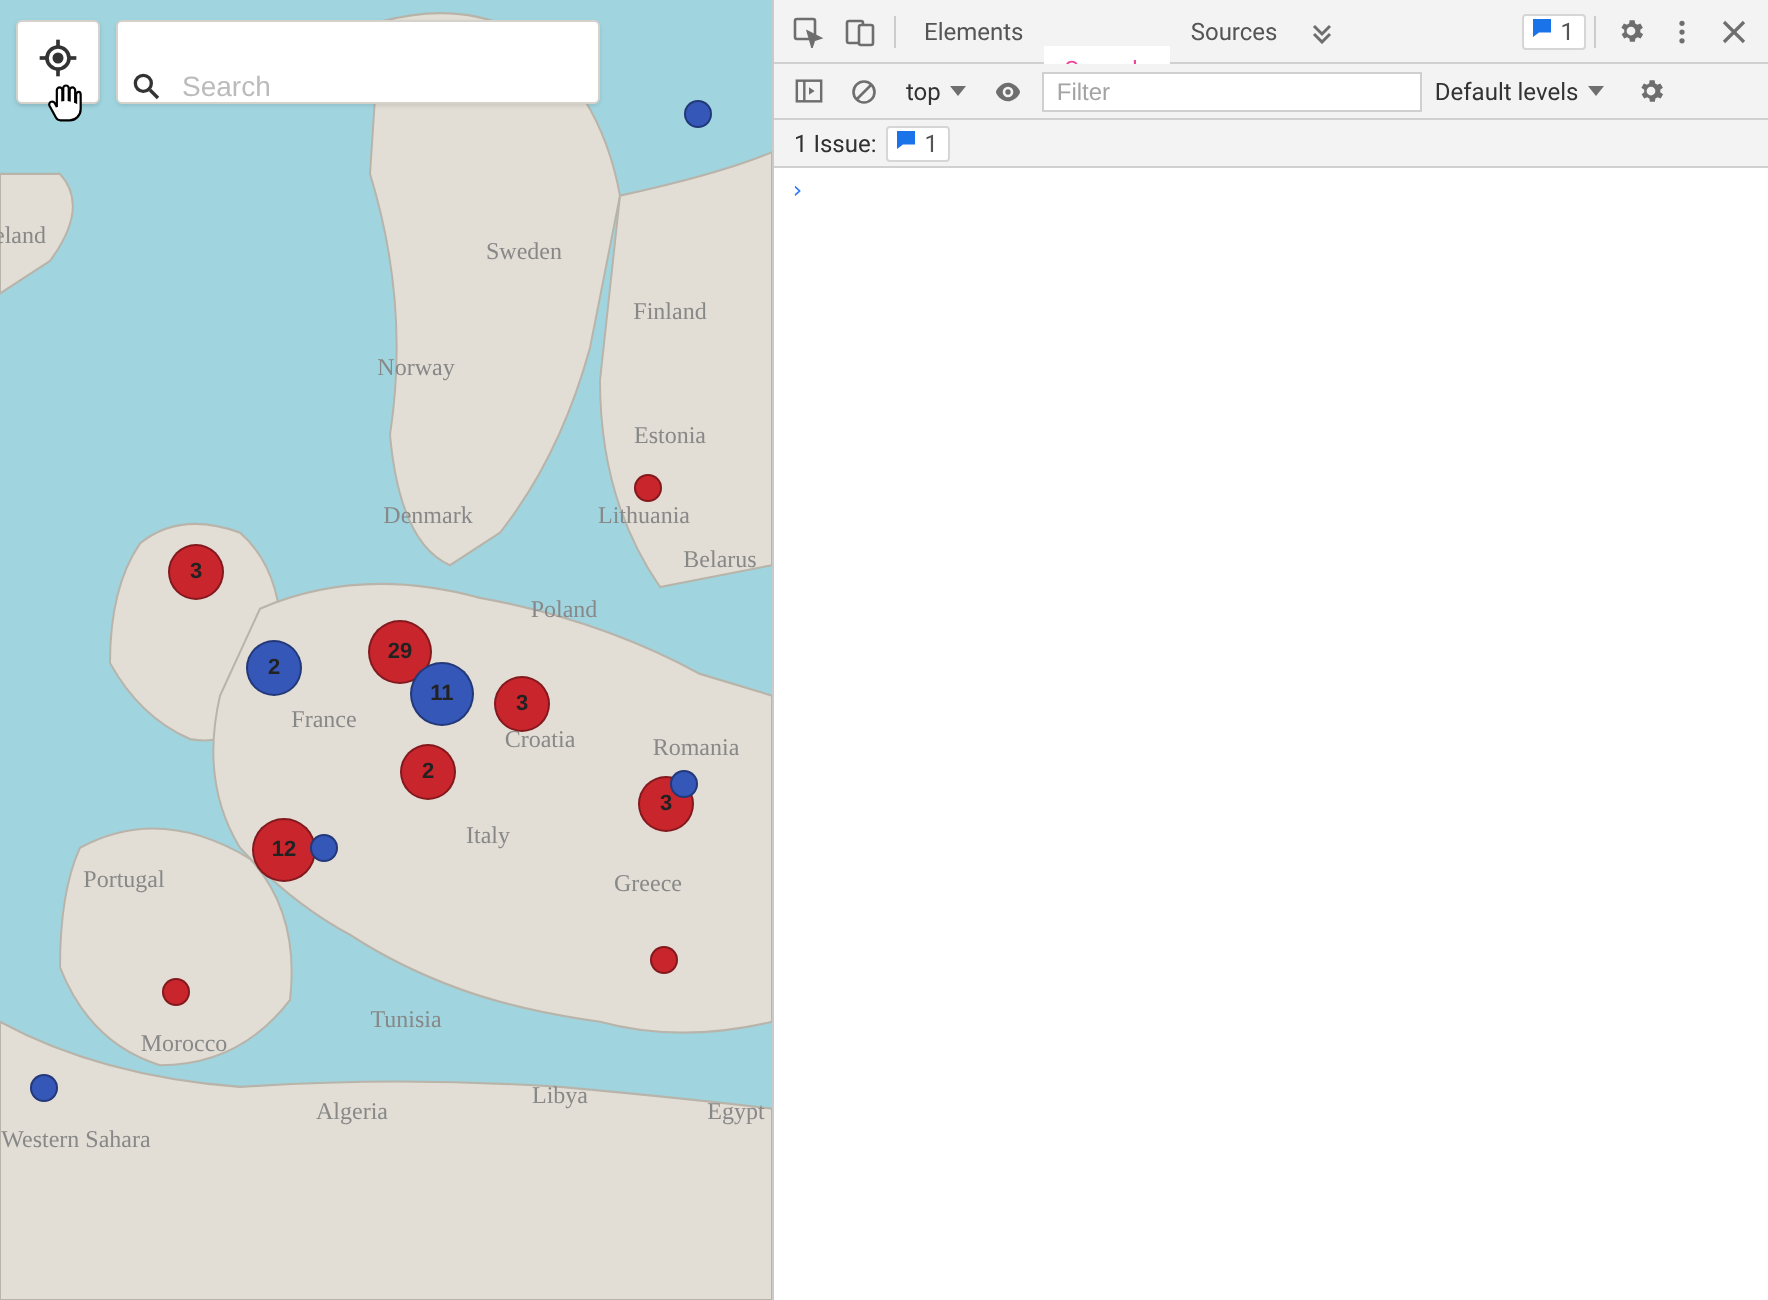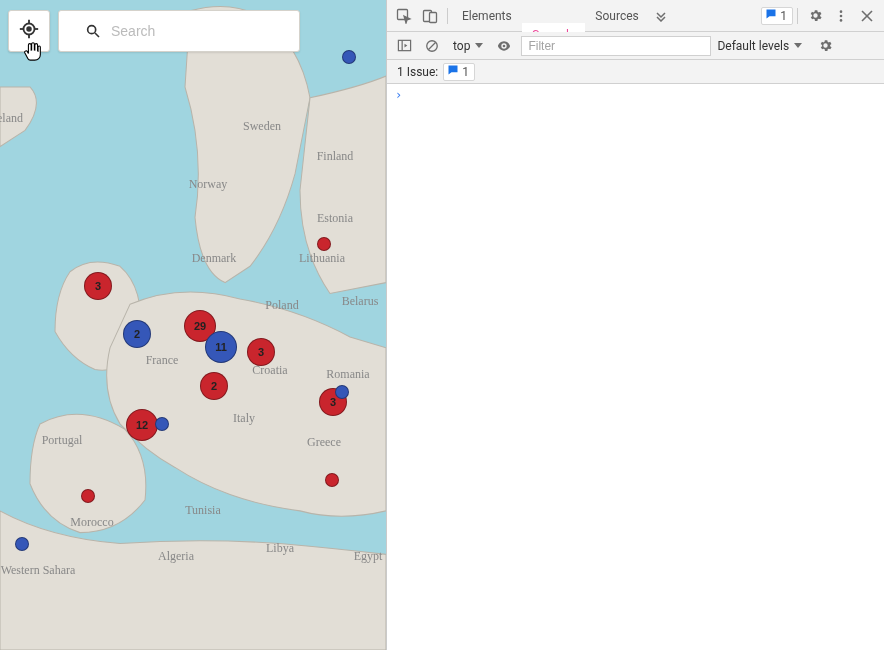--- a/index.html
+++ b/index.html
@@ -87,22 +87,22 @@
     position: absolute;
     left: 58px;
     top: 10px;
     right: 86px;
     height: 42px;
     width: 242px;
     background: #fff;
     border: 1px solid #d5d2cb;
     border-radius: 3px;
     display: flex;
-    align-items: center;
-    padding: 0 26px;
+    align-items: flex-end;
+    padding: 0 6px;
     box-shadow: 0 1px 2px rgba(0,0,0,.1);
   }
   .search-box .icon { color: #333; margin-right: 10px; display:flex; }
   .search-box input {
     border: none;
     outline: none;
     font-size: 14px;
     color: #333;
     flex: 1;
     background: transparent;
@@ -299,21 +299,21 @@
     </svg>
 
     <div id="labels-layer">
         <span class="country-label" style="left: 10px; top: 118px;">eland</span>
         <span class="country-label" style="left: 262px; top: 126px;">Sweden</span>
         <span class="country-label" style="left: 335px; top: 156px;">Finland</span>
         <span class="country-label" style="left: 208px; top: 184px;">Norway</span>
         <span class="country-label" style="left: 335px; top: 218px;">Estonia</span>
         <span class="country-label" style="left: 214px; top: 258px;">Denmark</span>
         <span class="country-label" style="left: 322px; top: 258px;">Lithuania</span>
-        <span class="country-label" style="left: 360px; top: 280px; margin-top: 21px;">Belarus</span>
+        <span class="country-label" style="left: 360px; top: 280px;">Belarus</span>
         <span class="country-label" style="left: 282px; top: 305px;">Poland</span>
         <span class="country-label" style="left: 162px; top: 360px;">France</span>
         <span class="country-label" style="left: 270px; top: 370px;">Croatia</span>
         <span class="country-label" style="left: 348px; top: 374px;">Romania</span>
         <span class="country-label" style="left: 244px; top: 418px;">Italy</span>
         <span class="country-label" style="left: 62px; top: 440px;">Portugal</span>
         <span class="country-label" style="left: 324px; top: 442px;">Greece</span>
         <span class="country-label" style="left: 203px; top: 510px;">Tunisia</span>
         <span class="country-label" style="left: 92px; top: 522px;">Morocco</span>
         <span class="country-label" style="left: 176px; top: 556px; text-align: center;">Algeria</span>

